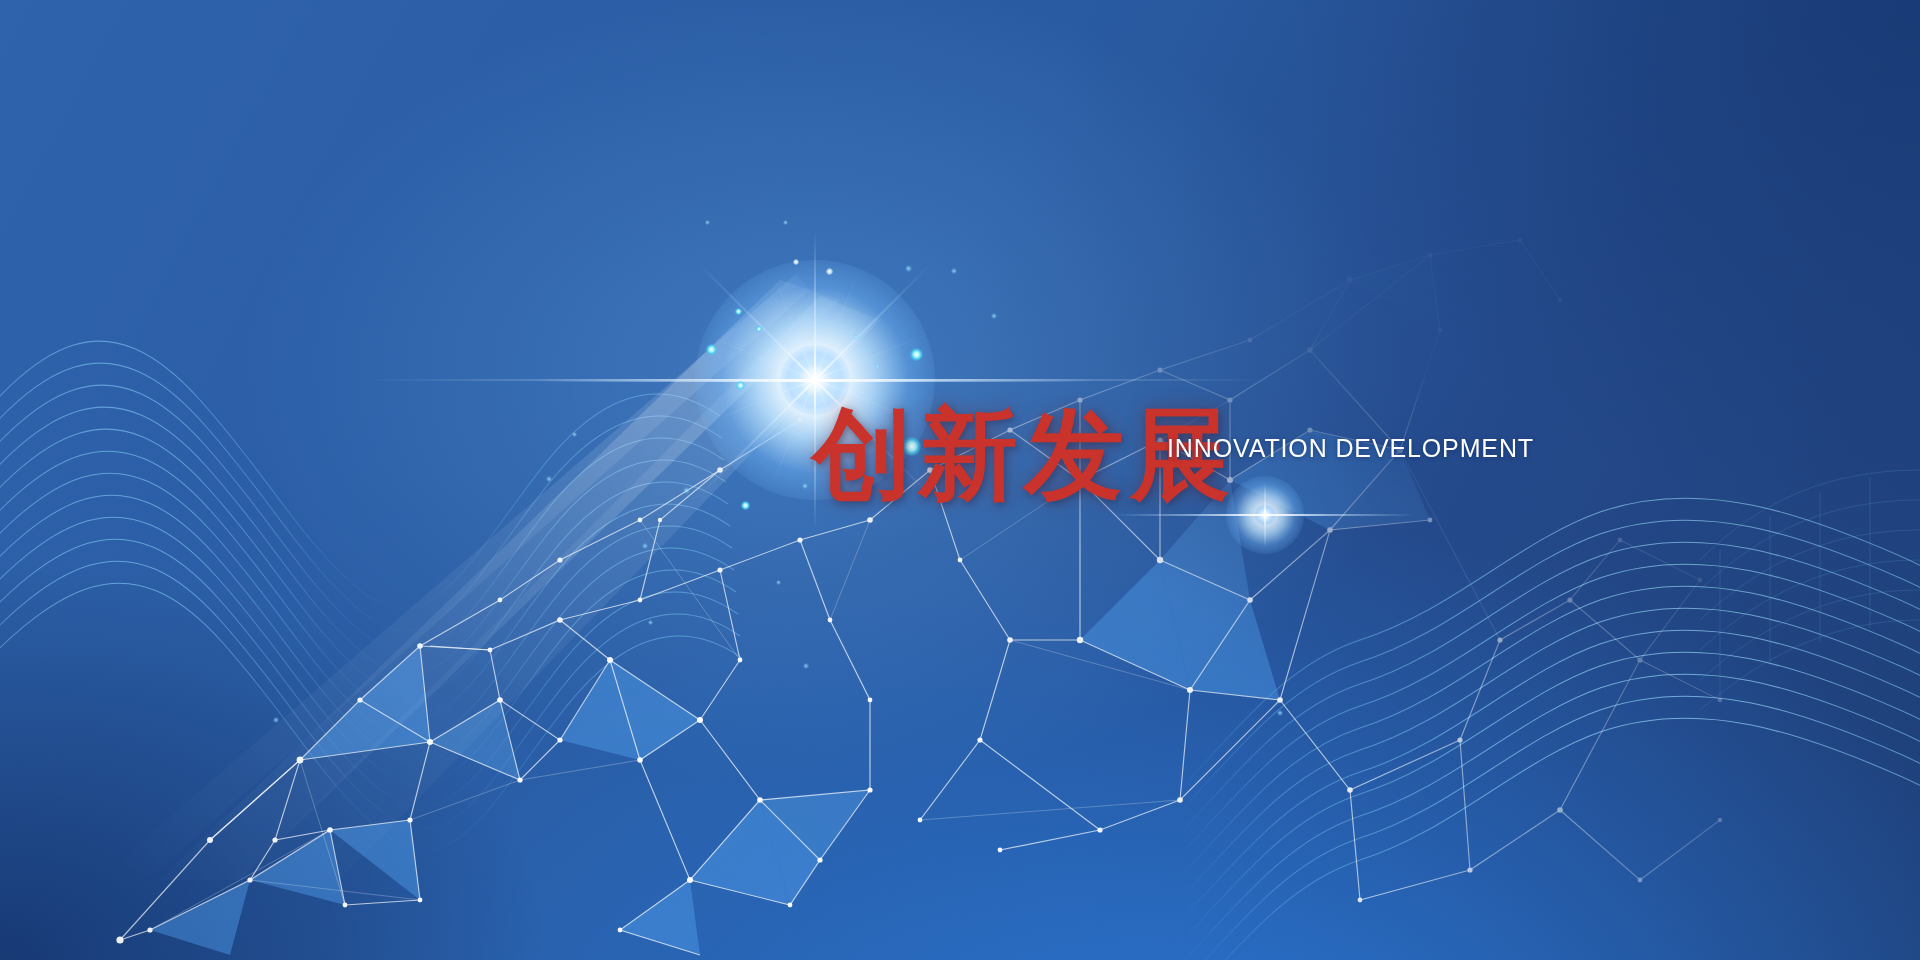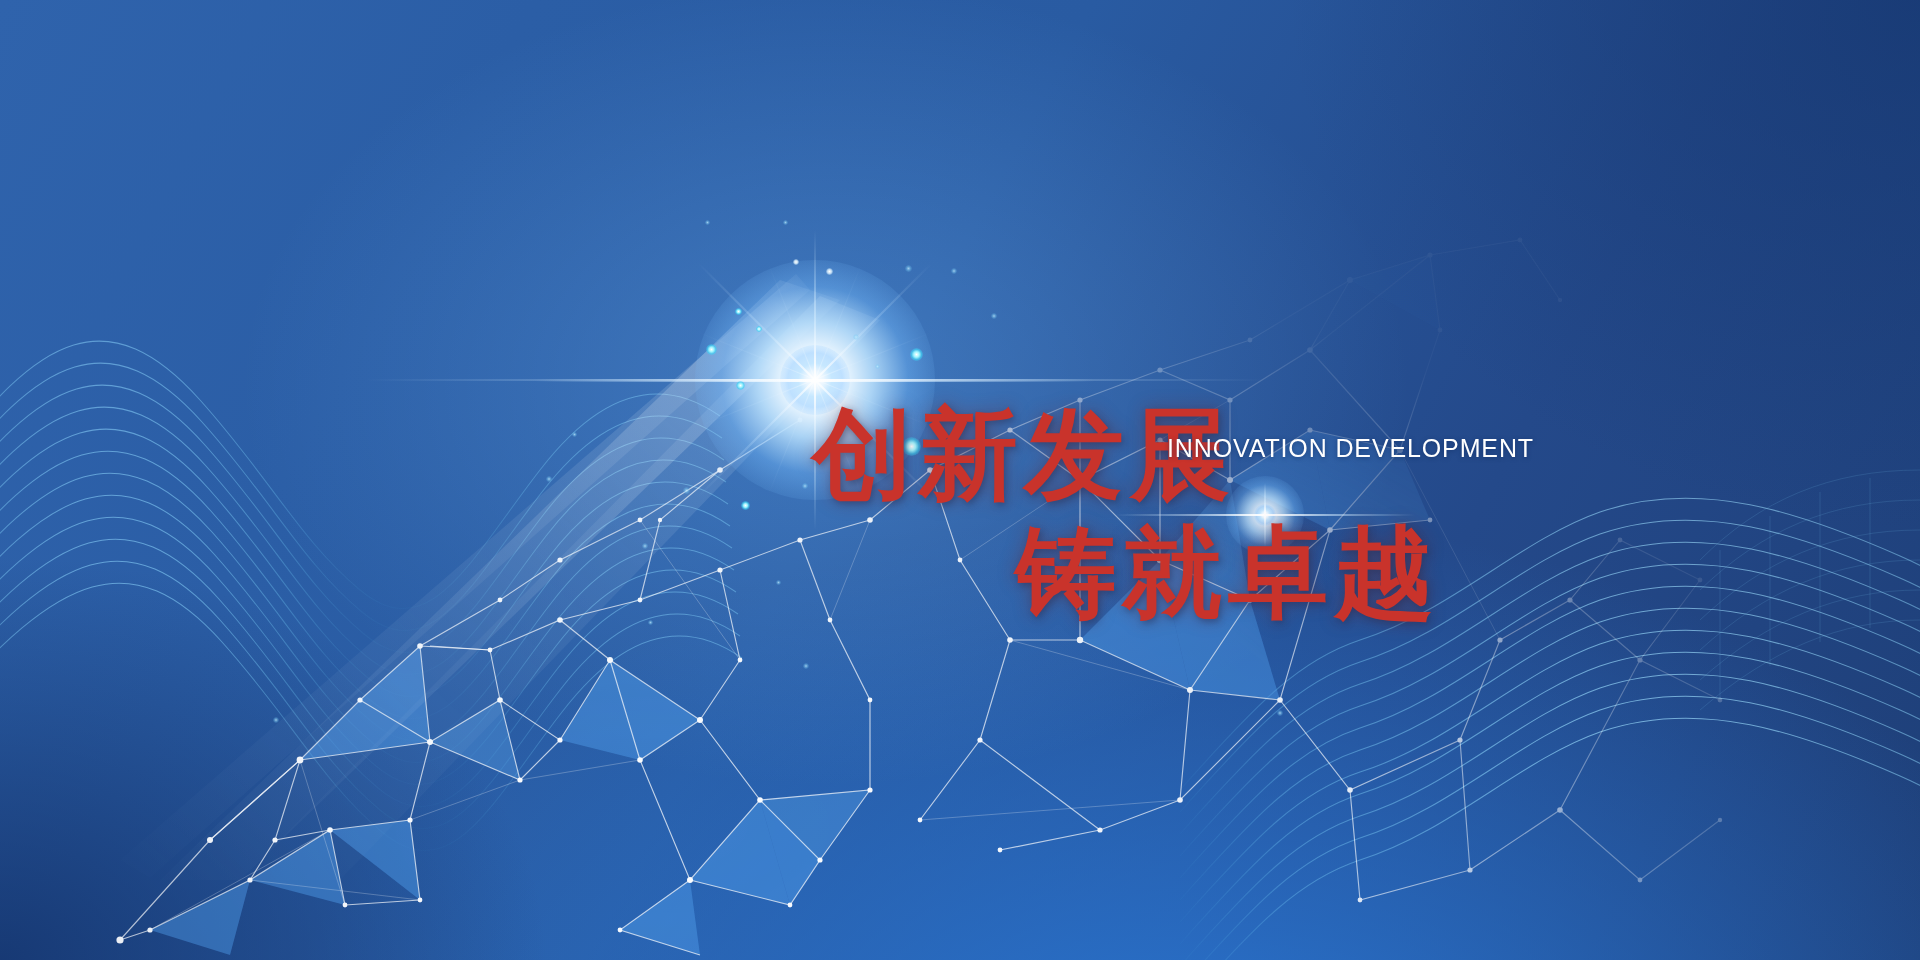--- a/index.html
+++ b/index.html
@@ -510,18 +510,17 @@
     <div class="sparkle dim" style="left:546px; top:476px; width:6px; height:6px;"></div>
     <div class="sparkle dim" style="left:572px; top:432px; width:5px; height:5px;"></div>
     <div class="sparkle dim" style="left:776px; top:580px; width:5px; height:5px;"></div>
     <div class="sparkle dim" style="left:273px; top:717px; width:6px; height:6px;"></div>
     <div class="sparkle dim" style="left:1277px; top:710px; width:6px; height:6px;"></div>
     <div class="sparkle dim" style="left:648px; top:620px; width:5px; height:5px;"></div>
   </div>
 
   <div class="headline" id="headline-line1">创新发展</div>
 
-  <div class="headline" id="headline-line2">铸就卓越</div>
 
   <div class="subline" id="subline-1">INNOVATION DEVELOPMENT</div>
 
 
 </div>
 
 </body></html>

